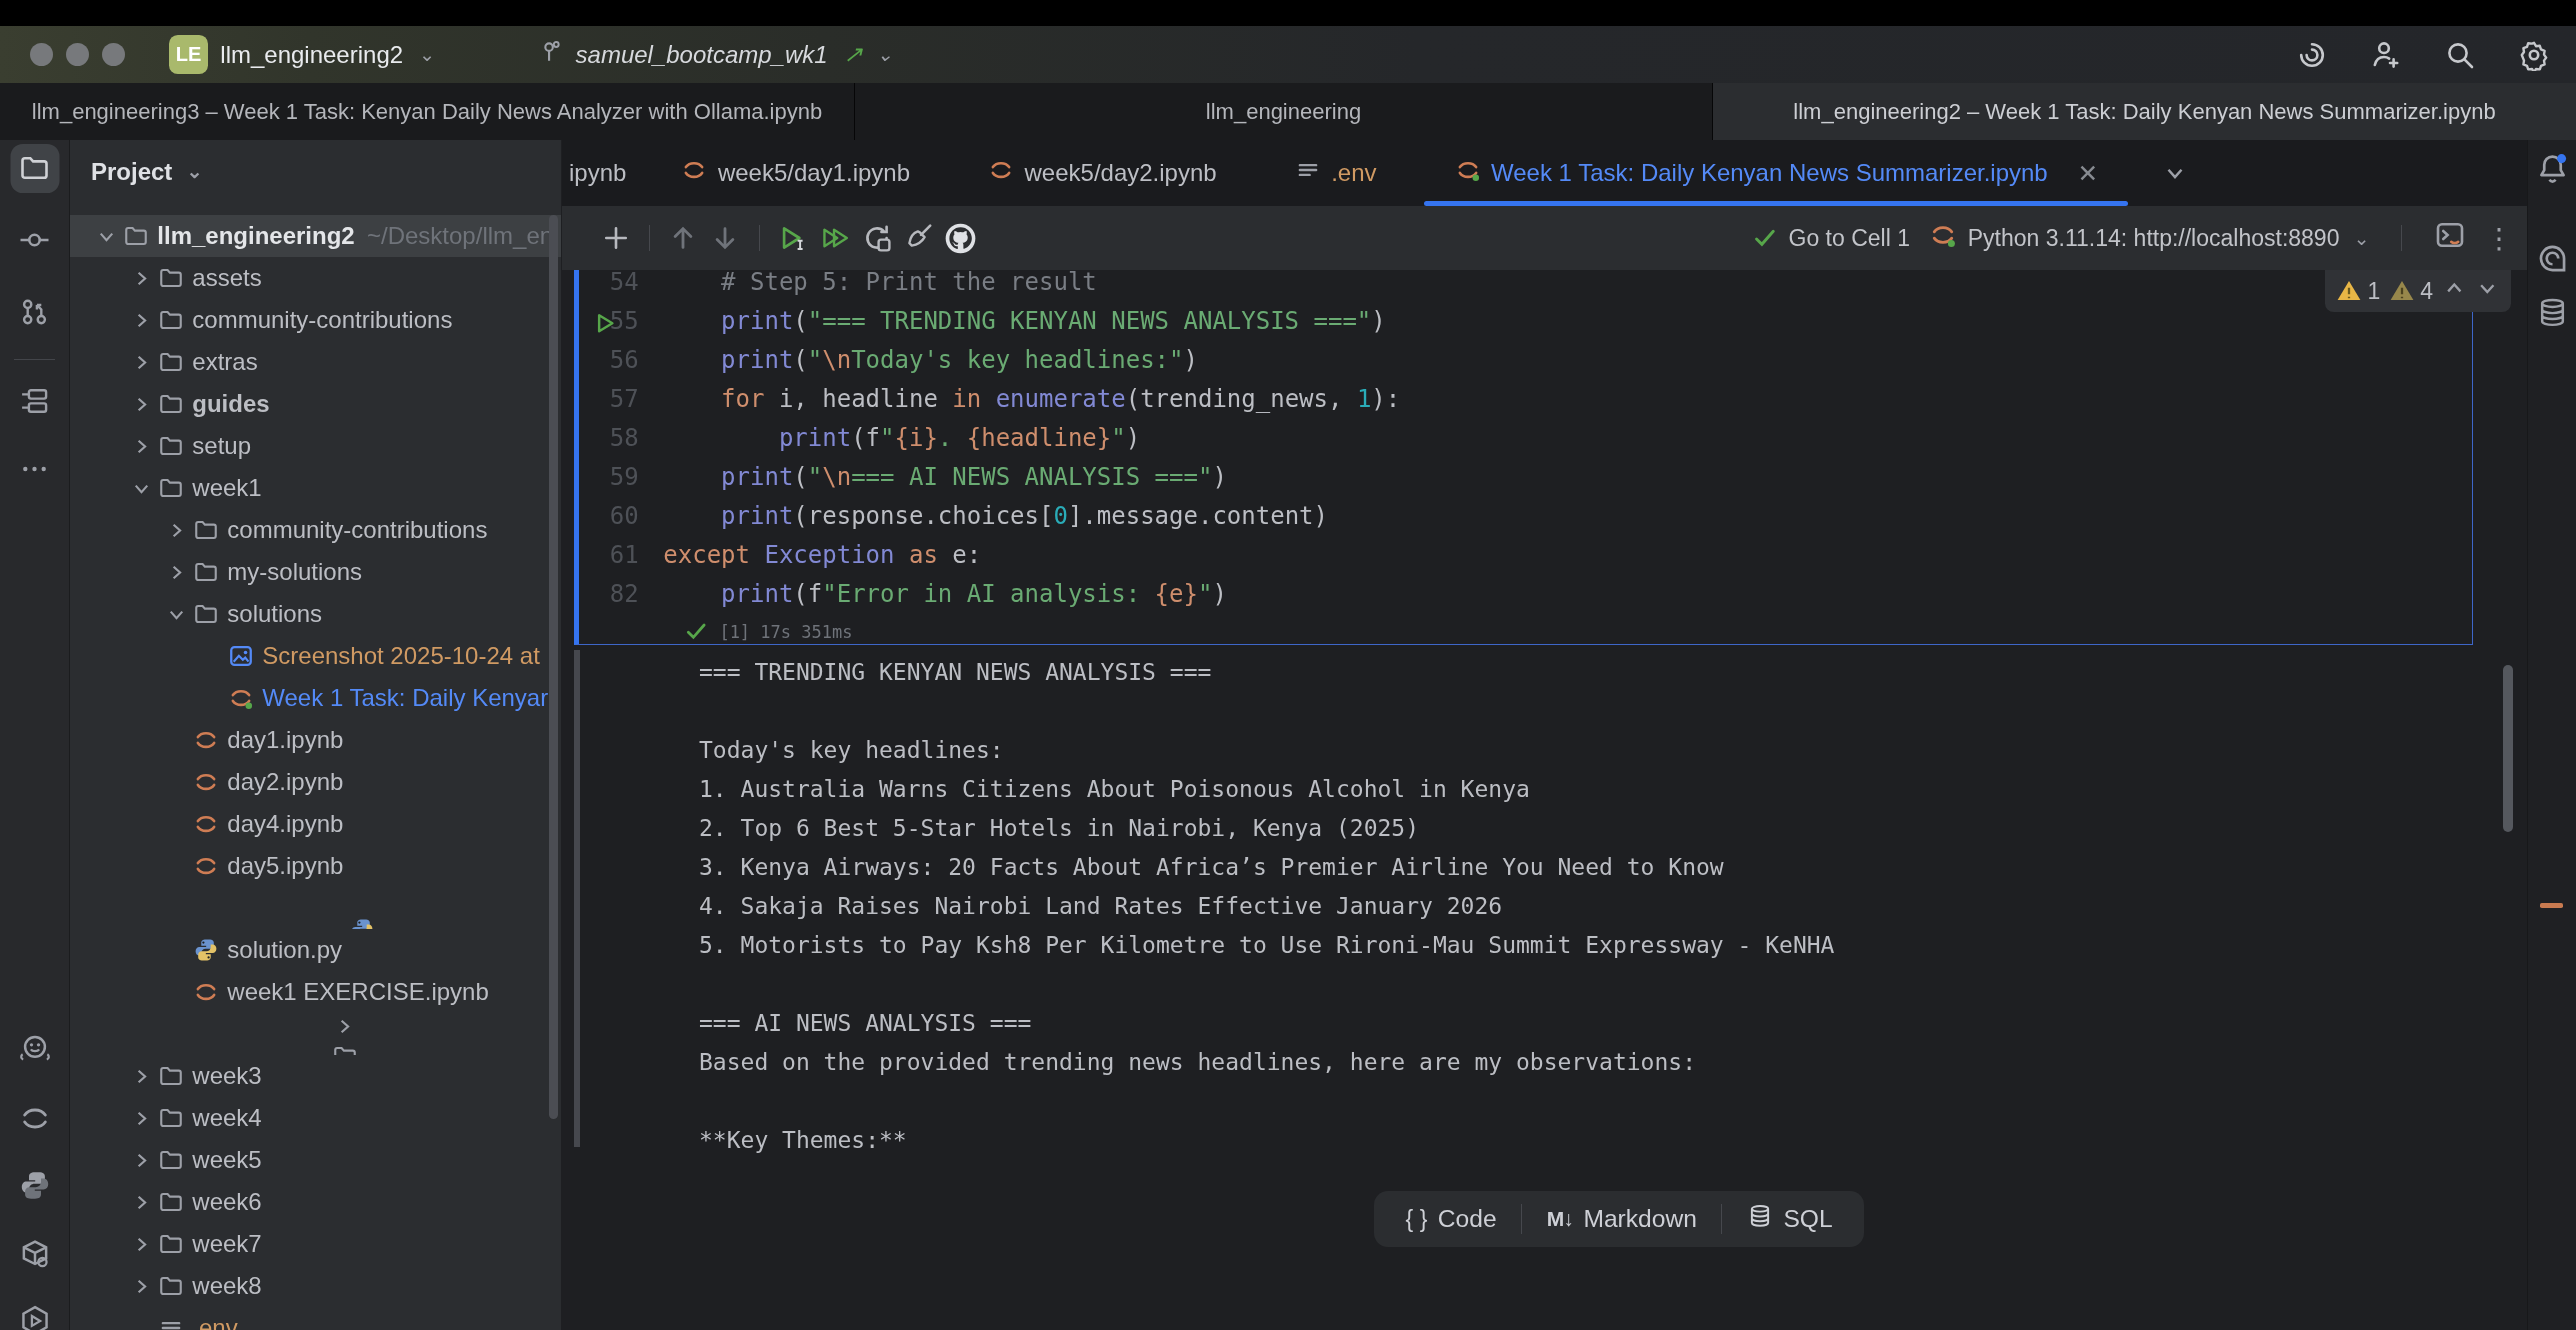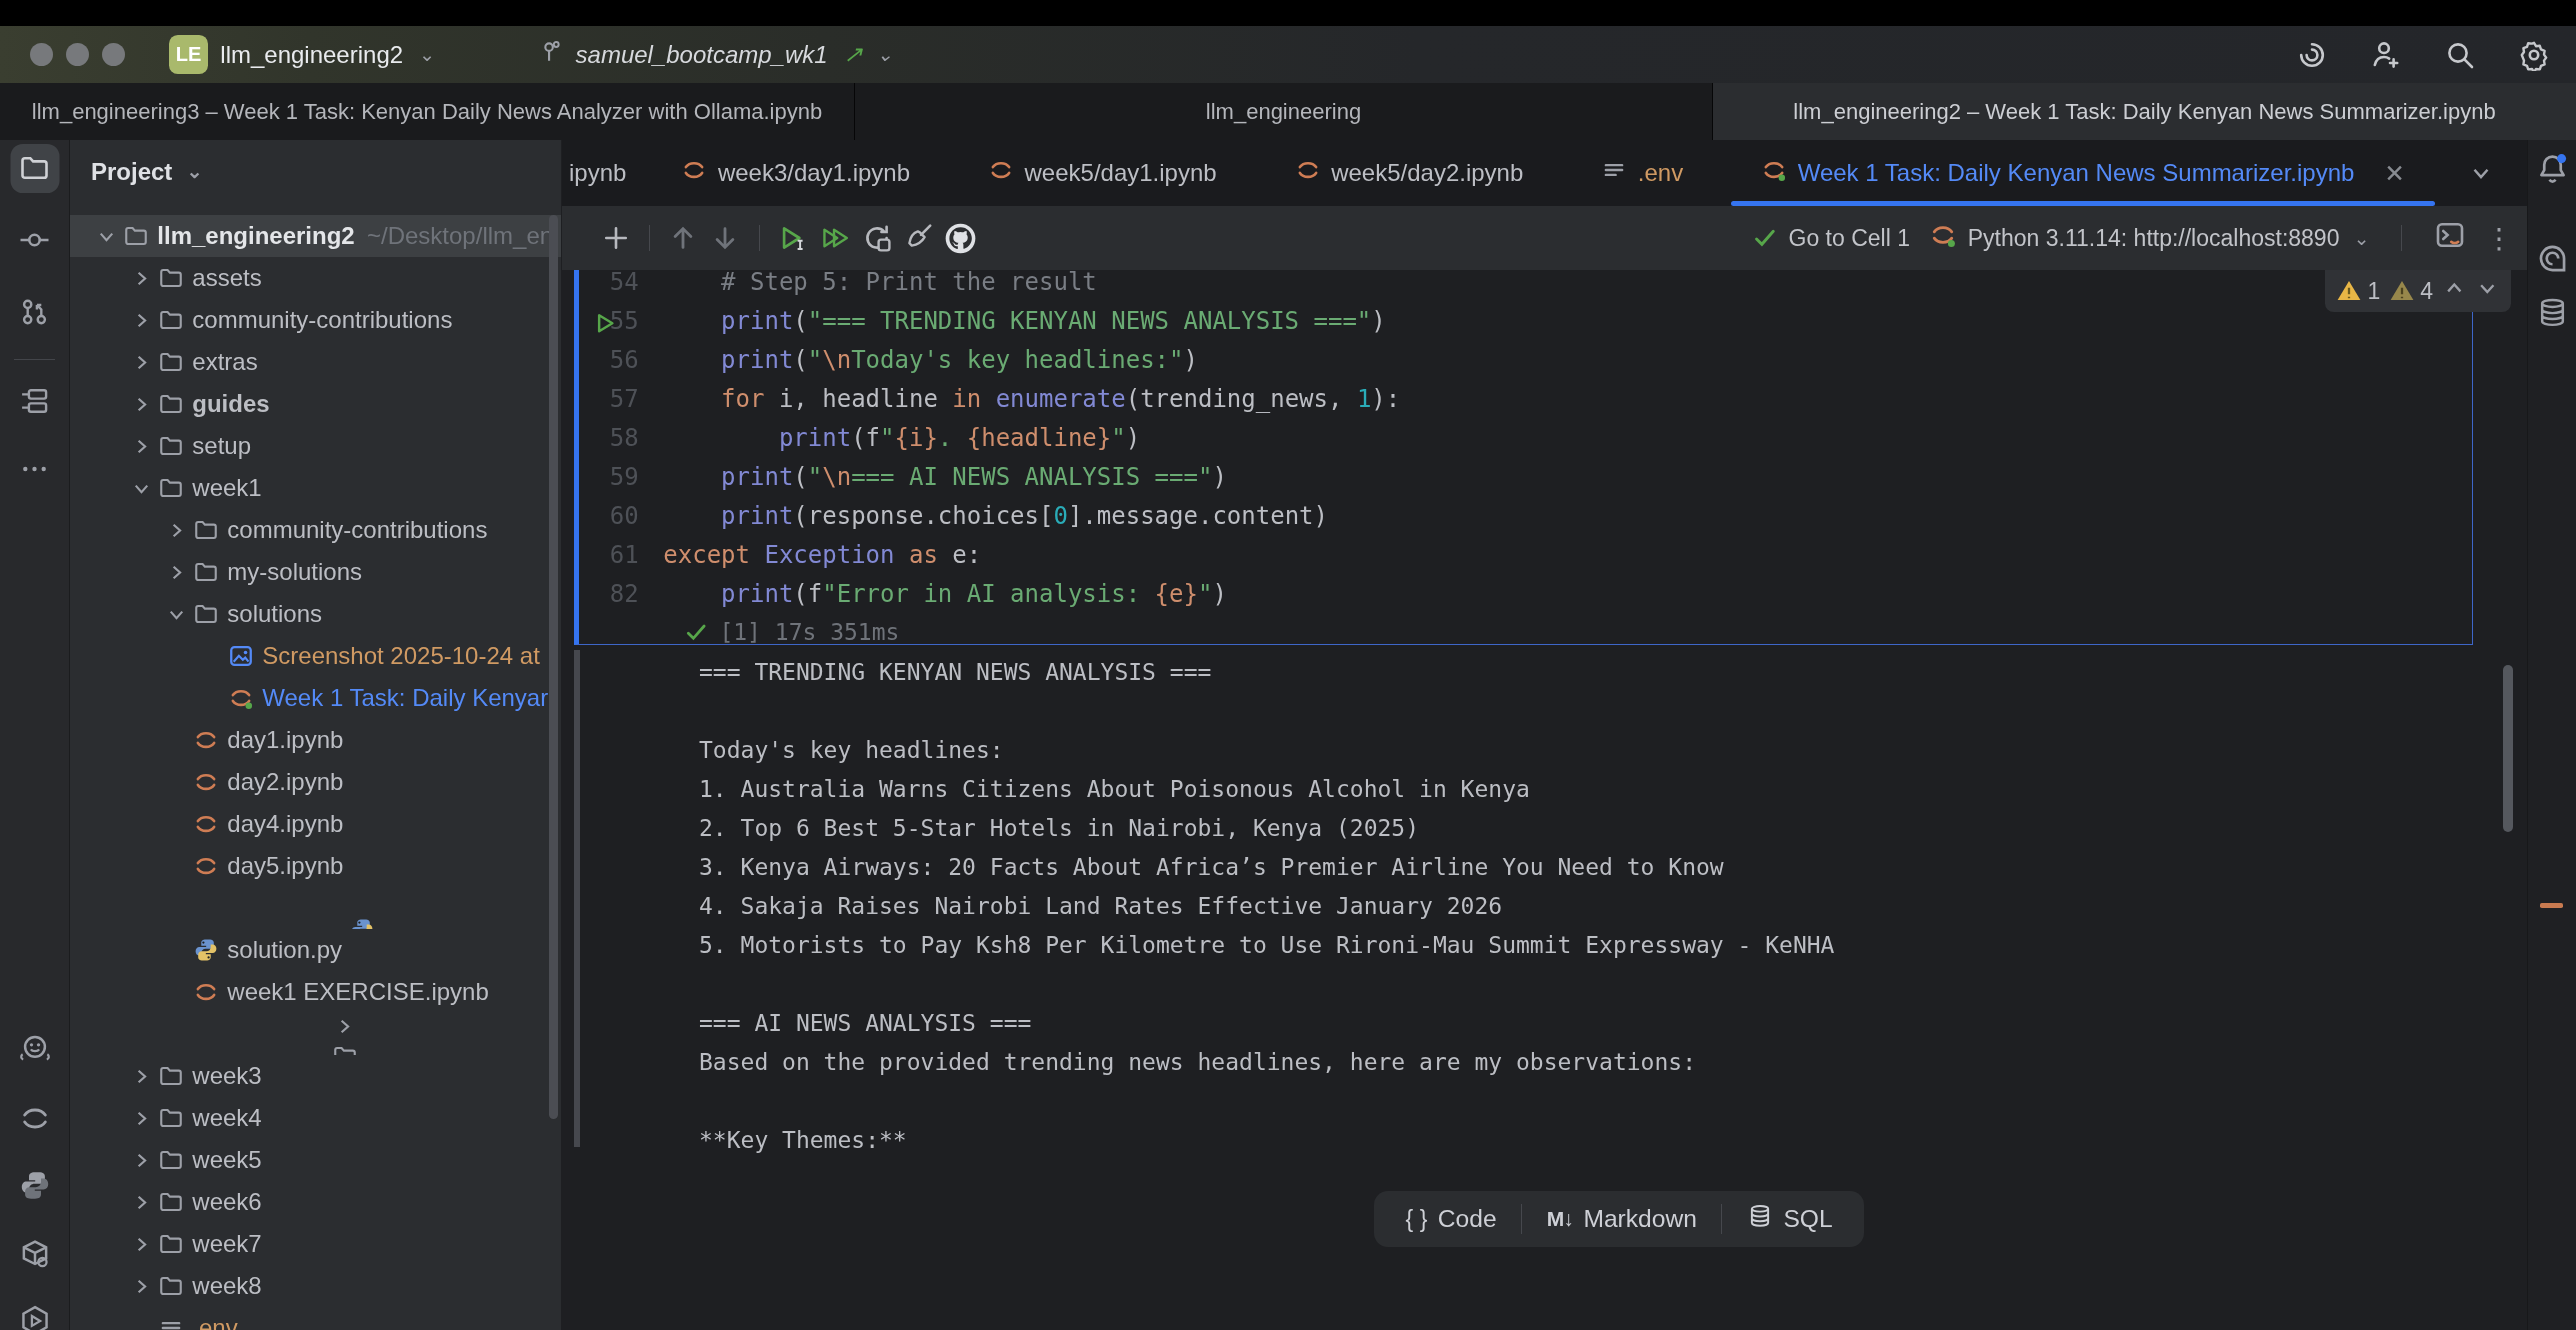--- a/index.html
+++ b/index.html
@@ -88,21 +88,21 @@
     border-left:5.3px solid #3574f0; border-right:1.8px solid #3e66c9; border-bottom:1.8px solid #3e66c9;
     overflow:hidden; background:#1e1f22; }
   .code-lines { margin-top:-7px; font-family:"DejaVu Sans Mono", monospace; font-size:24px; line-height:39px; }
   .code-line { display:flex; white-space:pre; }
   .gut { width:84px; flex:0 0 84px; text-align:right; padding-right:24.6px; color:#4e5157; position:relative;
     font-family:"DejaVu Sans Mono", monospace; }
   .runa { position:absolute; left:14px; top:7px; }
   .tk-pln { color:#bcbec4; } .tk-cmt { color:#7a7e85; } .tk-str { color:#6aab73; }
   .tk-kw { color:#cf8e6d; } .tk-call { color:#8289d4; } .tk-num { color:#2aacb8; } .tk-esc { color:#cf8e6d; }
   .cell-status { display:flex; align-items:center; gap:10.5px; margin:5.3px 0 0 105px;
-    font-family:"DejaVu Sans Mono", monospace; font-size:23px; color:#6f737a; }
+    font-family:"DejaVu Sans Mono", monospace; font-size:17px; color:#6f737a; }
 
   .warn-widget { position:absolute; top:130px; right:16px; height:42px; width:186px; z-index:7;
     background:#303236; border-radius:0 0 8.8px 8.8px; display:flex; align-items:center;
     justify-content:center; gap:8.8px; font-size:23px; color:#bcbec4; }
   .warn-widget .wv { display:flex; align-items:center; gap:5.3px; }
 
   
   .output { position:absolute; top:506px; left:0; right:0; height:667px; }
   .out-bar { position:absolute; left:12.3px; top:3.5px; width:5.3px; height:497px; background:#46484e; }
   .out-lines { padding:7px 0 0 137px; font-family:"DejaVu Sans Mono", monospace; font-size:23px;
@@ -594,27 +594,20 @@
         </div>
       </div>
     <div class="pp-scroll"></div>
   </section>
 
   <section class="editor">
 
     <div class="etabs">
       <div class="etab first">
         <span class="lbl">ipynb</span>
-      </div>
-      <div class="etab">
-        <span><svg width="26" height="26" viewBox="0 0 16 16">
-              <path d="M3 6.2C4.1 4.6 6 3.8 8 3.8s3.9.8 5 2.4" fill="none" stroke="#cf7d54" stroke-width="1.6" stroke-linecap="round"></path>
-              <path d="M3 9.8c1.1 1.6 3 2.4 5 2.4s3.9-.8 5-2.4" fill="none" stroke="#cf7d54" stroke-width="1.6" stroke-linecap="round"></path>
-            </svg></span>
-        <span class="lbl">week3/day1.ipynb</span>
       </div>
       <div class="etab">
         <span><svg width="26" height="26" viewBox="0 0 16 16">
               <path d="M3 6.2C4.1 4.6 6 3.8 8 3.8s3.9.8 5 2.4" fill="none" stroke="#cf7d54" stroke-width="1.6" stroke-linecap="round"></path>
               <path d="M3 9.8c1.1 1.6 3 2.4 5 2.4s3.9-.8 5-2.4" fill="none" stroke="#cf7d54" stroke-width="1.6" stroke-linecap="round"></path>
             </svg></span>
         <span class="lbl">week5/day1.ipynb</span>
       </div>
       <div class="etab">
         <span><svg width="26" height="26" viewBox="0 0 16 16">

